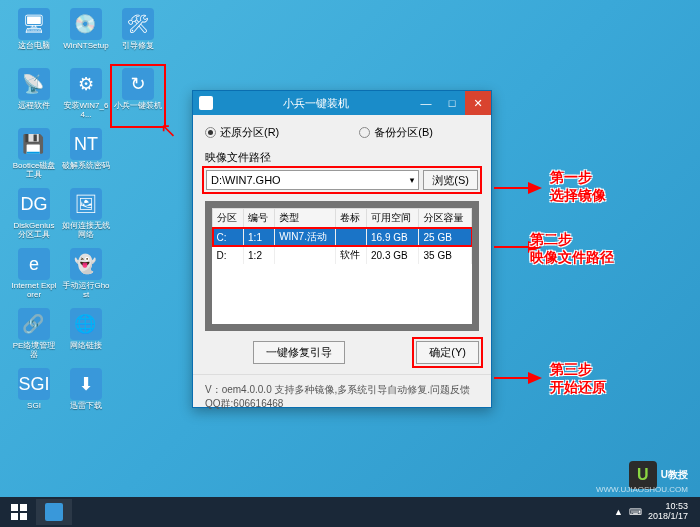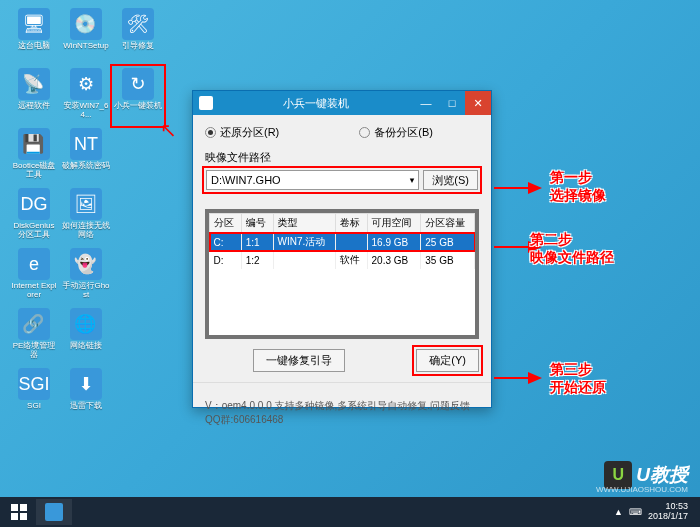--- a/index.html
+++ b/index.html
@@ -27,46 +27,46 @@
 .radios .rb { width: 11px; height: 11px; border: 1px solid #888; border-radius: 50%; display: inline-flex; align-items: center; justify-content: center; }
 .radios .rb.checked::after { content: ""; width: 5px; height: 5px; background: #333; border-radius: 50%; }
 
 .path-section { margin-bottom: 8px; }
 .path-label { font-size: 11px; margin-bottom: 4px; }
 .path-row { display: flex; gap: 4px; outline: 2px solid #ff0000; outline-offset: 1px; padding: 1px; }
 .path-input { flex: 1; height: 20px; border: 1px solid #999; background: #fff; padding: 0 4px; font-size: 11px; display: flex; align-items: center; justify-content: space-between; }
 .path-input .dd { font-size: 9px; }
 .browse-btn { height: 20px; padding: 0 8px; border: 1px solid #999; background: #f5f5f5; font-size: 11px; cursor: pointer; }
 
-.table-wrap { border: 4px solid #737373; background: #fff; height: 130px; margin-top: 18px; overflow: hidden; }
+.table-wrap { border: 7px solid #737373; background: #fff; height: 130px; margin-top: 10px; overflow: hidden; }
 .table { width: 100%; font-size: 10px; border-collapse: collapse; }
 .table th { background: #f5f5f5; border: 1px solid #ddd; padding: 2px 4px; text-align: left; font-weight: normal; height: 18px; }
 .table td { padding: 2px 4px; border-right: 1px solid #eee; height: 16px; }
 .table tr.selected { background: #1a74c7; color: #fff; outline: 2px solid #ff0000; outline-offset: -1px; }
 
 .bottom-row { display: flex; justify-content: space-between; margin-top: 10px; }
 .btn { padding: 3px 12px; border: 1px solid #999; background: #f5f5f5; font-size: 11px; cursor: pointer; margin-left: 48px; }
 .btn.ok { outline: 2px solid #ff0000; outline-offset: 2px; }
 
-.status { padding: 16px 12px; font-size: 10px; color: #555; border-top: 1px solid #ddd; }
+.status { padding: 8px 12px; font-size: 10px; color: #555; border-top: 1px solid #ddd; }
 
 .annotation { position: absolute; color: #ff0000; font-size: 14px; font-weight: bold; text-shadow: 1px 1px 0 #fff, -1px -1px 0 #fff, 1px -1px 0 #fff, -1px 1px 0 #fff; line-height: 1.3; }
 .arrow { position: absolute; }
 
 .taskbar { position: absolute; left: 0; right: 0; bottom: 0; height: 30px; background: #1a2838; display: flex; align-items: center; padding: 0 4px; }
 .start { width: 30px; height: 26px; display: flex; align-items: center; justify-content: center; cursor: pointer; }
 .start svg { width: 16px; height: 16px; }
 .task-item { width: 36px; height: 26px; display: flex; align-items: center; justify-content: center; background: rgba(255,255,255,0.08); margin-left: 2px; cursor: pointer; }
 .task-item .ti { width: 18px; height: 18px; background: #3998da; border-radius: 2px; }
 .tray { margin-left: auto; display: flex; align-items: center; gap: 6px; color: #fff; font-size: 9px; padding-right: 8px; }
 .clock { text-align: right; line-height: 1.1; }
 
 .watermark { position: absolute; right: 12px; bottom: 38px; display: flex; align-items: center; gap: 4px; }
 .watermark .wm-ico { width: 28px; height: 28px; background: #2b2b2b; border-radius: 4px; display: flex; align-items: center; justify-content: center; color: #8bd642; font-weight: bold; font-size: 16px; }
-.watermark .wm-txt { color: #fff; font-size: 19px; font-weight: bold; font-style: italic; }
+.watermark .wm-txt { color: #fff; font-size: 10px; font-weight: bold; }
 .watermark .wm-sub { position: absolute; right: 0; top: 24px; font-size: 8px; color: rgba(255,255,255,0.7); }
 
 .hand-arrow { position: absolute; color: #ff0000; font-size: 20px; }
 </style>
 </head>
 <body>
 
 <div class="desktop">
   <div class="desktop-icons" id="dicons">
       <div class="di">

